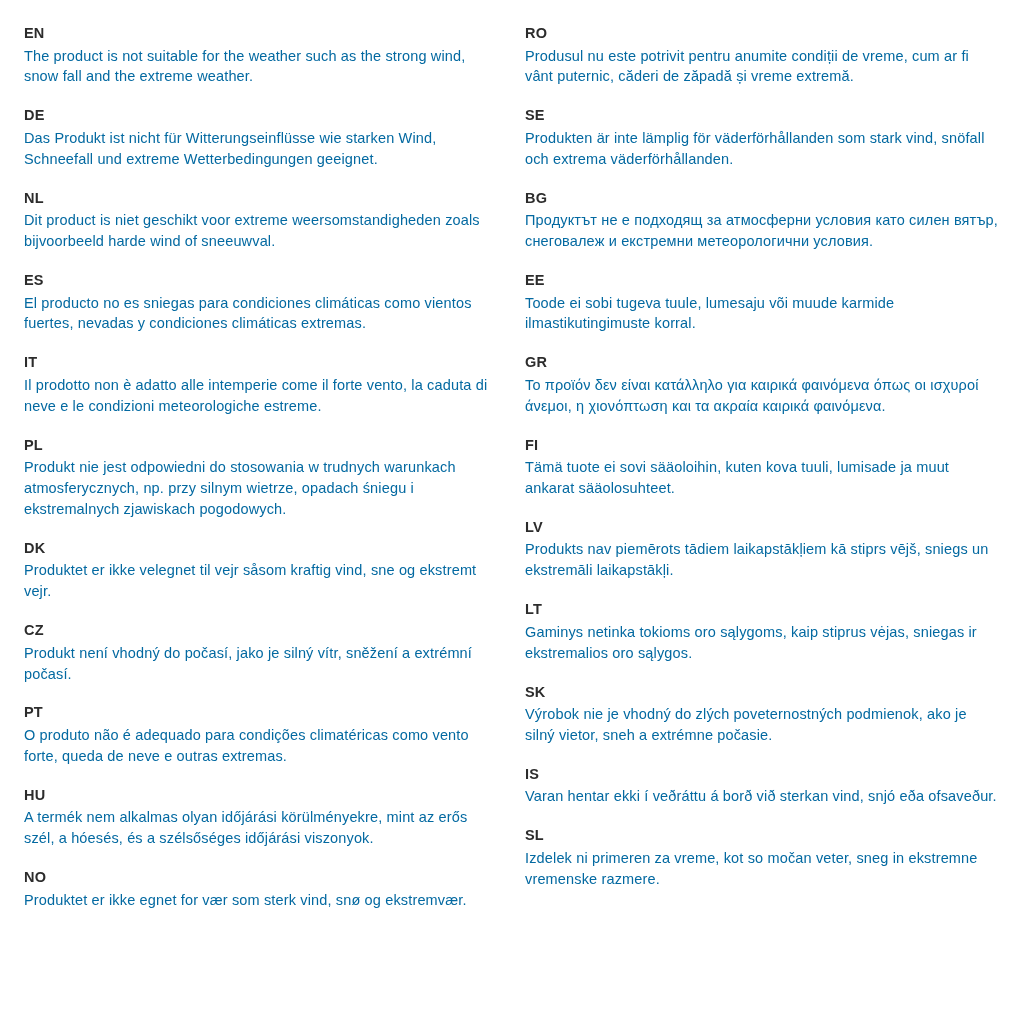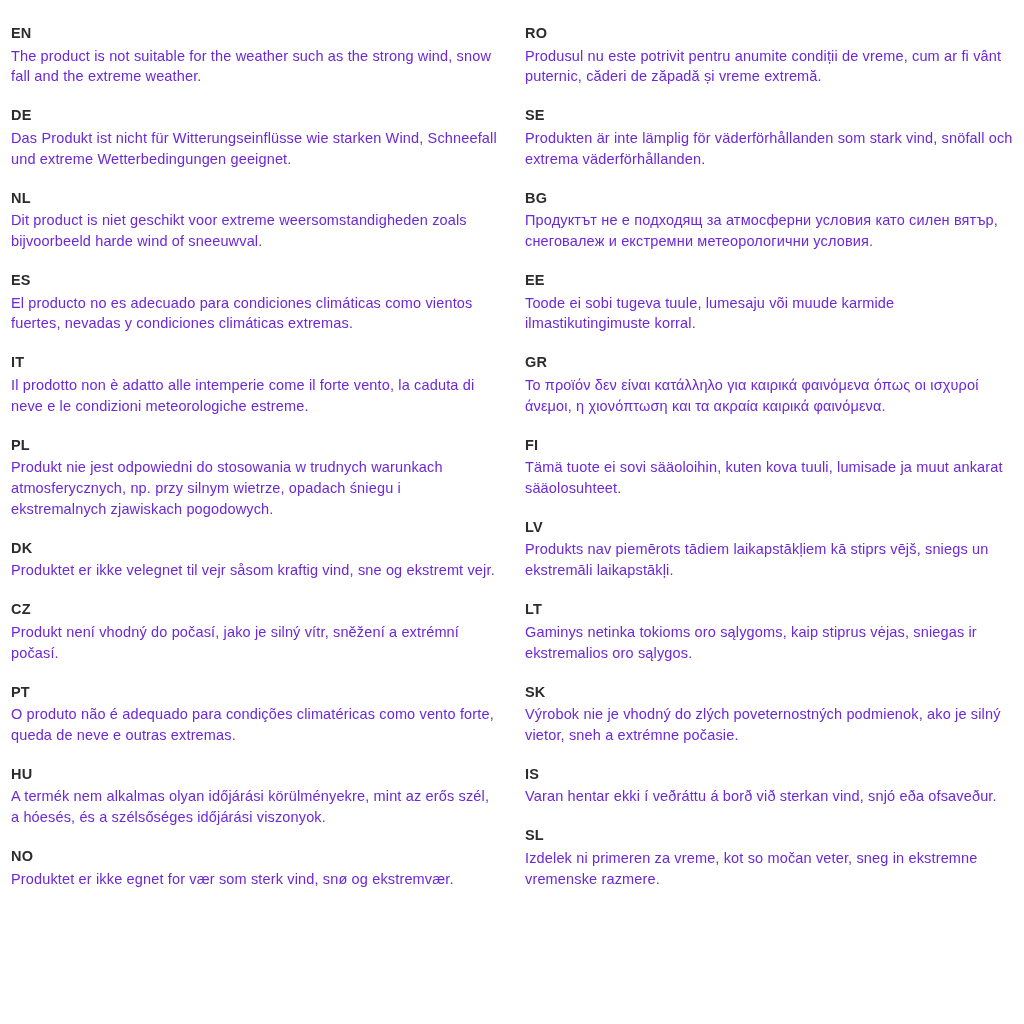--- a/index.html
+++ b/index.html
@@ -11,21 +11,21 @@
     width: 1024px;
     height: 1024px;
     overflow: hidden;
     font-family: "Liberation Sans", sans-serif;
     color: #3d3d3d;
   }
   .page {
     box-sizing: border-box;
     width: 1024px;
     height: 1024px;
-    padding: 24px 11px;
+    padding: 24px 24px;
   }
   .columns {
     display: flex;
     gap: 26px;
   }
   .column {
     flex: 1 1 0;
     min-width: 0;
   }
   .entry {
@@ -36,21 +36,21 @@
     color: #2c2c2c;
     font-size: 14.5px;
     line-height: 1.35;
     margin-bottom: 2px;
     letter-spacing: 0.2px;
   }
   .text {
     font-size: 14.5px;
     line-height: 1.44;
     letter-spacing: 0.15px;
-    color: #6d28d9;
+    color: #0369a1;
   }
 </style>
 </head>
 <body>
 
 <div class="page">
   <div class="columns">
     <div class="column">
         <div class="entry">
           <div class="code">EN</div>
@@ -59,21 +59,21 @@
         <div class="entry">
           <div class="code">DE</div>
           <div class="text">Das Produkt ist nicht für Witterungseinflüsse wie starken Wind, Schneefall und extreme Wetterbedingungen geeignet.</div>
         </div>
         <div class="entry">
           <div class="code">NL</div>
           <div class="text">Dit product is niet geschikt voor extreme weersomstandigheden zoals bijvoorbeeld harde wind of sneeuwval.</div>
         </div>
         <div class="entry">
           <div class="code">ES</div>
-          <div class="text">El producto no es adecuado para condiciones climáticas como vientos fuertes, nevadas y condiciones climáticas extremas.</div>
+          <div class="text">El producto no es sniegas para condiciones climáticas como vientos fuertes, nevadas y condiciones climáticas extremas.</div>
         </div>
         <div class="entry">
           <div class="code">IT</div>
           <div class="text">Il prodotto non è adatto alle intemperie come il forte vento, la caduta di neve e le condizioni meteorologiche estreme.</div>
         </div>
         <div class="entry">
           <div class="code">PL</div>
           <div class="text">Produkt nie jest odpowiedni do stosowania w trudnych warunkach atmosferycznych, np. przy silnym wietrze, opadach śniegu i ekstremalnych zjawiskach pogodowych.</div>
         </div>
         <div class="entry">

